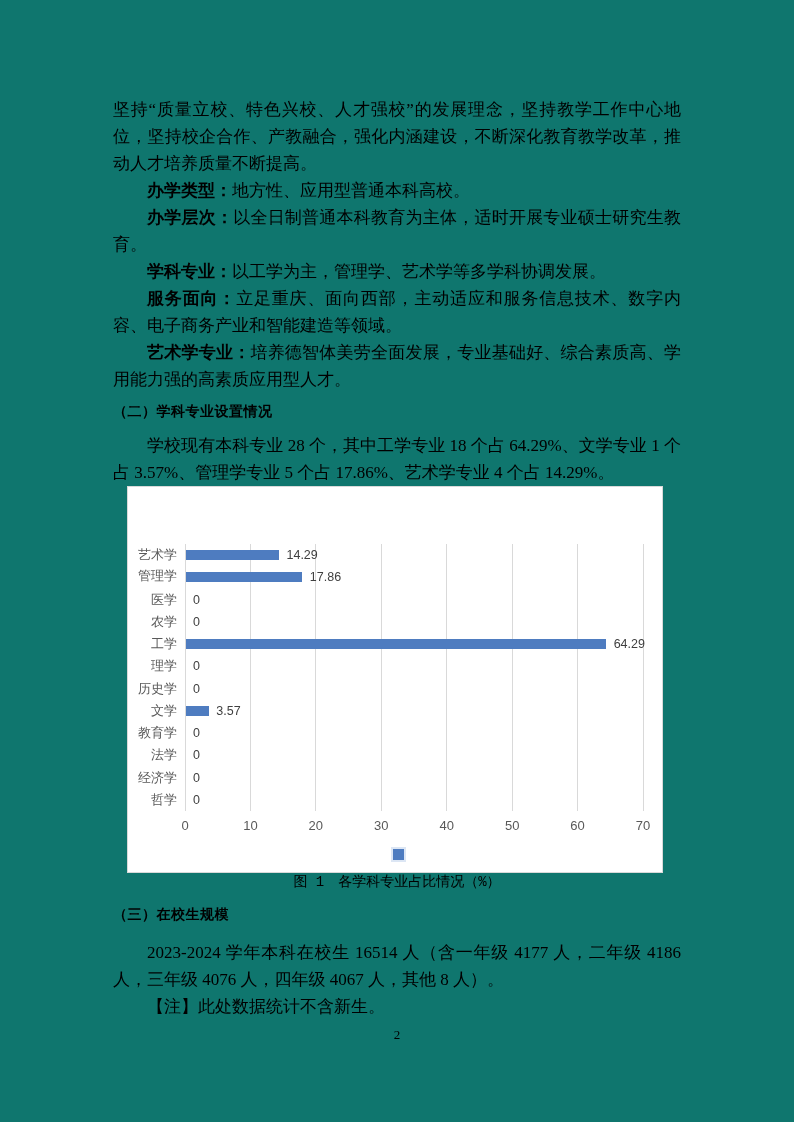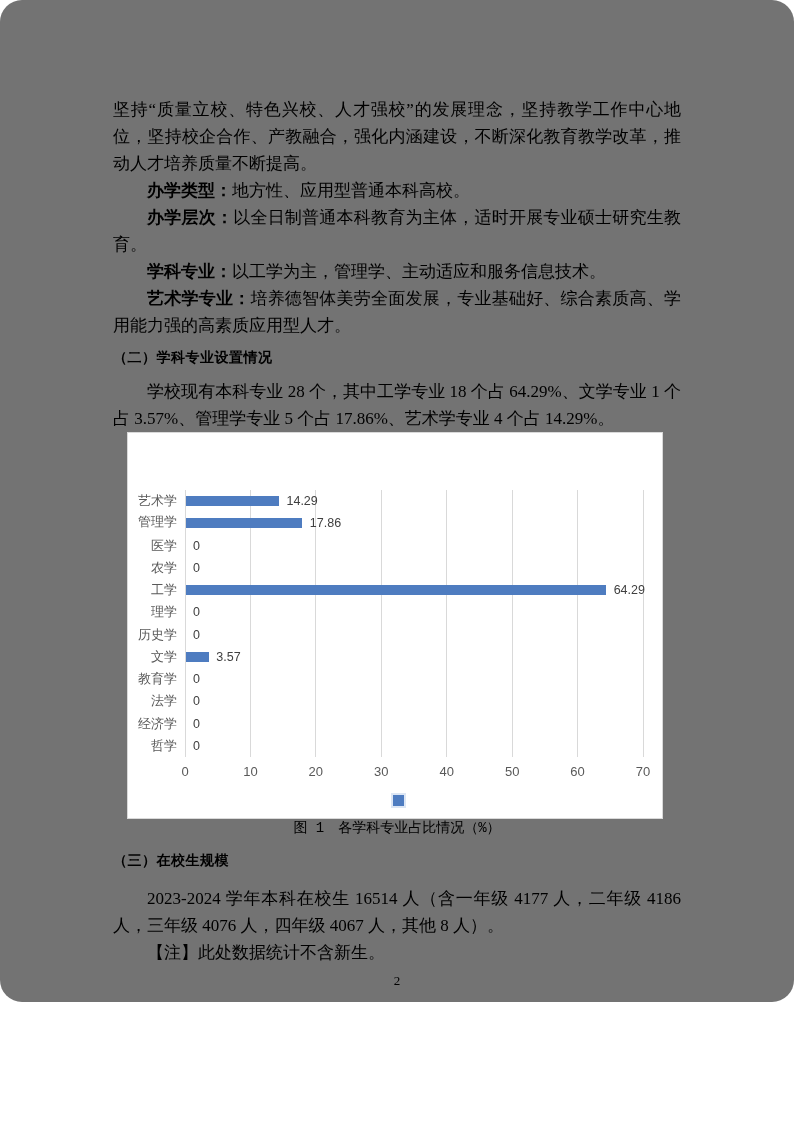--- a/index.html
+++ b/index.html
@@ -1,23 +1,22 @@
 <!DOCTYPE html>
 <html><head>
 <meta charset="utf-8">
 <style>
   html,body { margin:0; padding:0; background:#ffffff; }
   .page {
     position:relative;
-    width:794px; height:1002px;
-    background:#737373;
+    width:794px; height:1122px;
+    background:#0f766e;
     font-family:"Liberation Serif", serif;
     color:#000000;
     overflow:hidden;
-    border-radius:22px;
   }
   .content {
     position:absolute;
     left:113px; top:96px; width:568px;
   }
   .content p {
     margin:0;
     font-size:17px;
     line-height:27px;
     text-align:justify;
@@ -101,22 +100,23 @@
 
 <div class="page">
   <div class="content">
 
     <p>坚持“质量立校、特色兴校、人才强校”的发展理念，坚持教学工作中心地位，坚持校企合作、产教融合，强化内涵建设，不断深化教育教学改革，推动人才培养质量不断提高。</p>
 
     <p class="indent"><span class="run-label">办学类型：</span><span>地方性、应用型普通本科高校。</span></p>
 
     <p class="indent"><span class="run-label">办学层次：</span><span>以全日制普通本科教育为主体，适时开展专业硕士研究生教育。</span></p>
 
-    <p class="indent"><span class="run-label">学科专业：</span><span>以工学为主，管理学、主动适应和服务信息技术。</span></p>
+    <p class="indent"><span class="run-label">学科专业：</span><span>以工学为主，管理学、艺术学等多学科协调发展。</span></p>
 
+    <p class="indent"><span class="run-label">服务面向：</span><span>立足重庆、面向西部，主动适应和服务信息技术、数字内容、电子商务产业和智能建造等领域。</span></p>
 
     <p class="indent"><span class="run-label">艺术学专业：</span><span>培养德智体美劳全面发展，专业基础好、综合素质高、学用能力强的高素质应用型人才。</span></p>
 
 
     <h2 class="sec">（二）学科专业设置情况</h2>
 
     <p class="indent">学校现有本科专业 28 个，其中工学专业 18 个占 64.29%、文学专业 1 个占 3.57%、管理学专业 5 个占 17.86%、艺术学专业 4 个占 14.29%。</p>
 
     <div class="chart-figure">
       <div id="chart-canvas">

